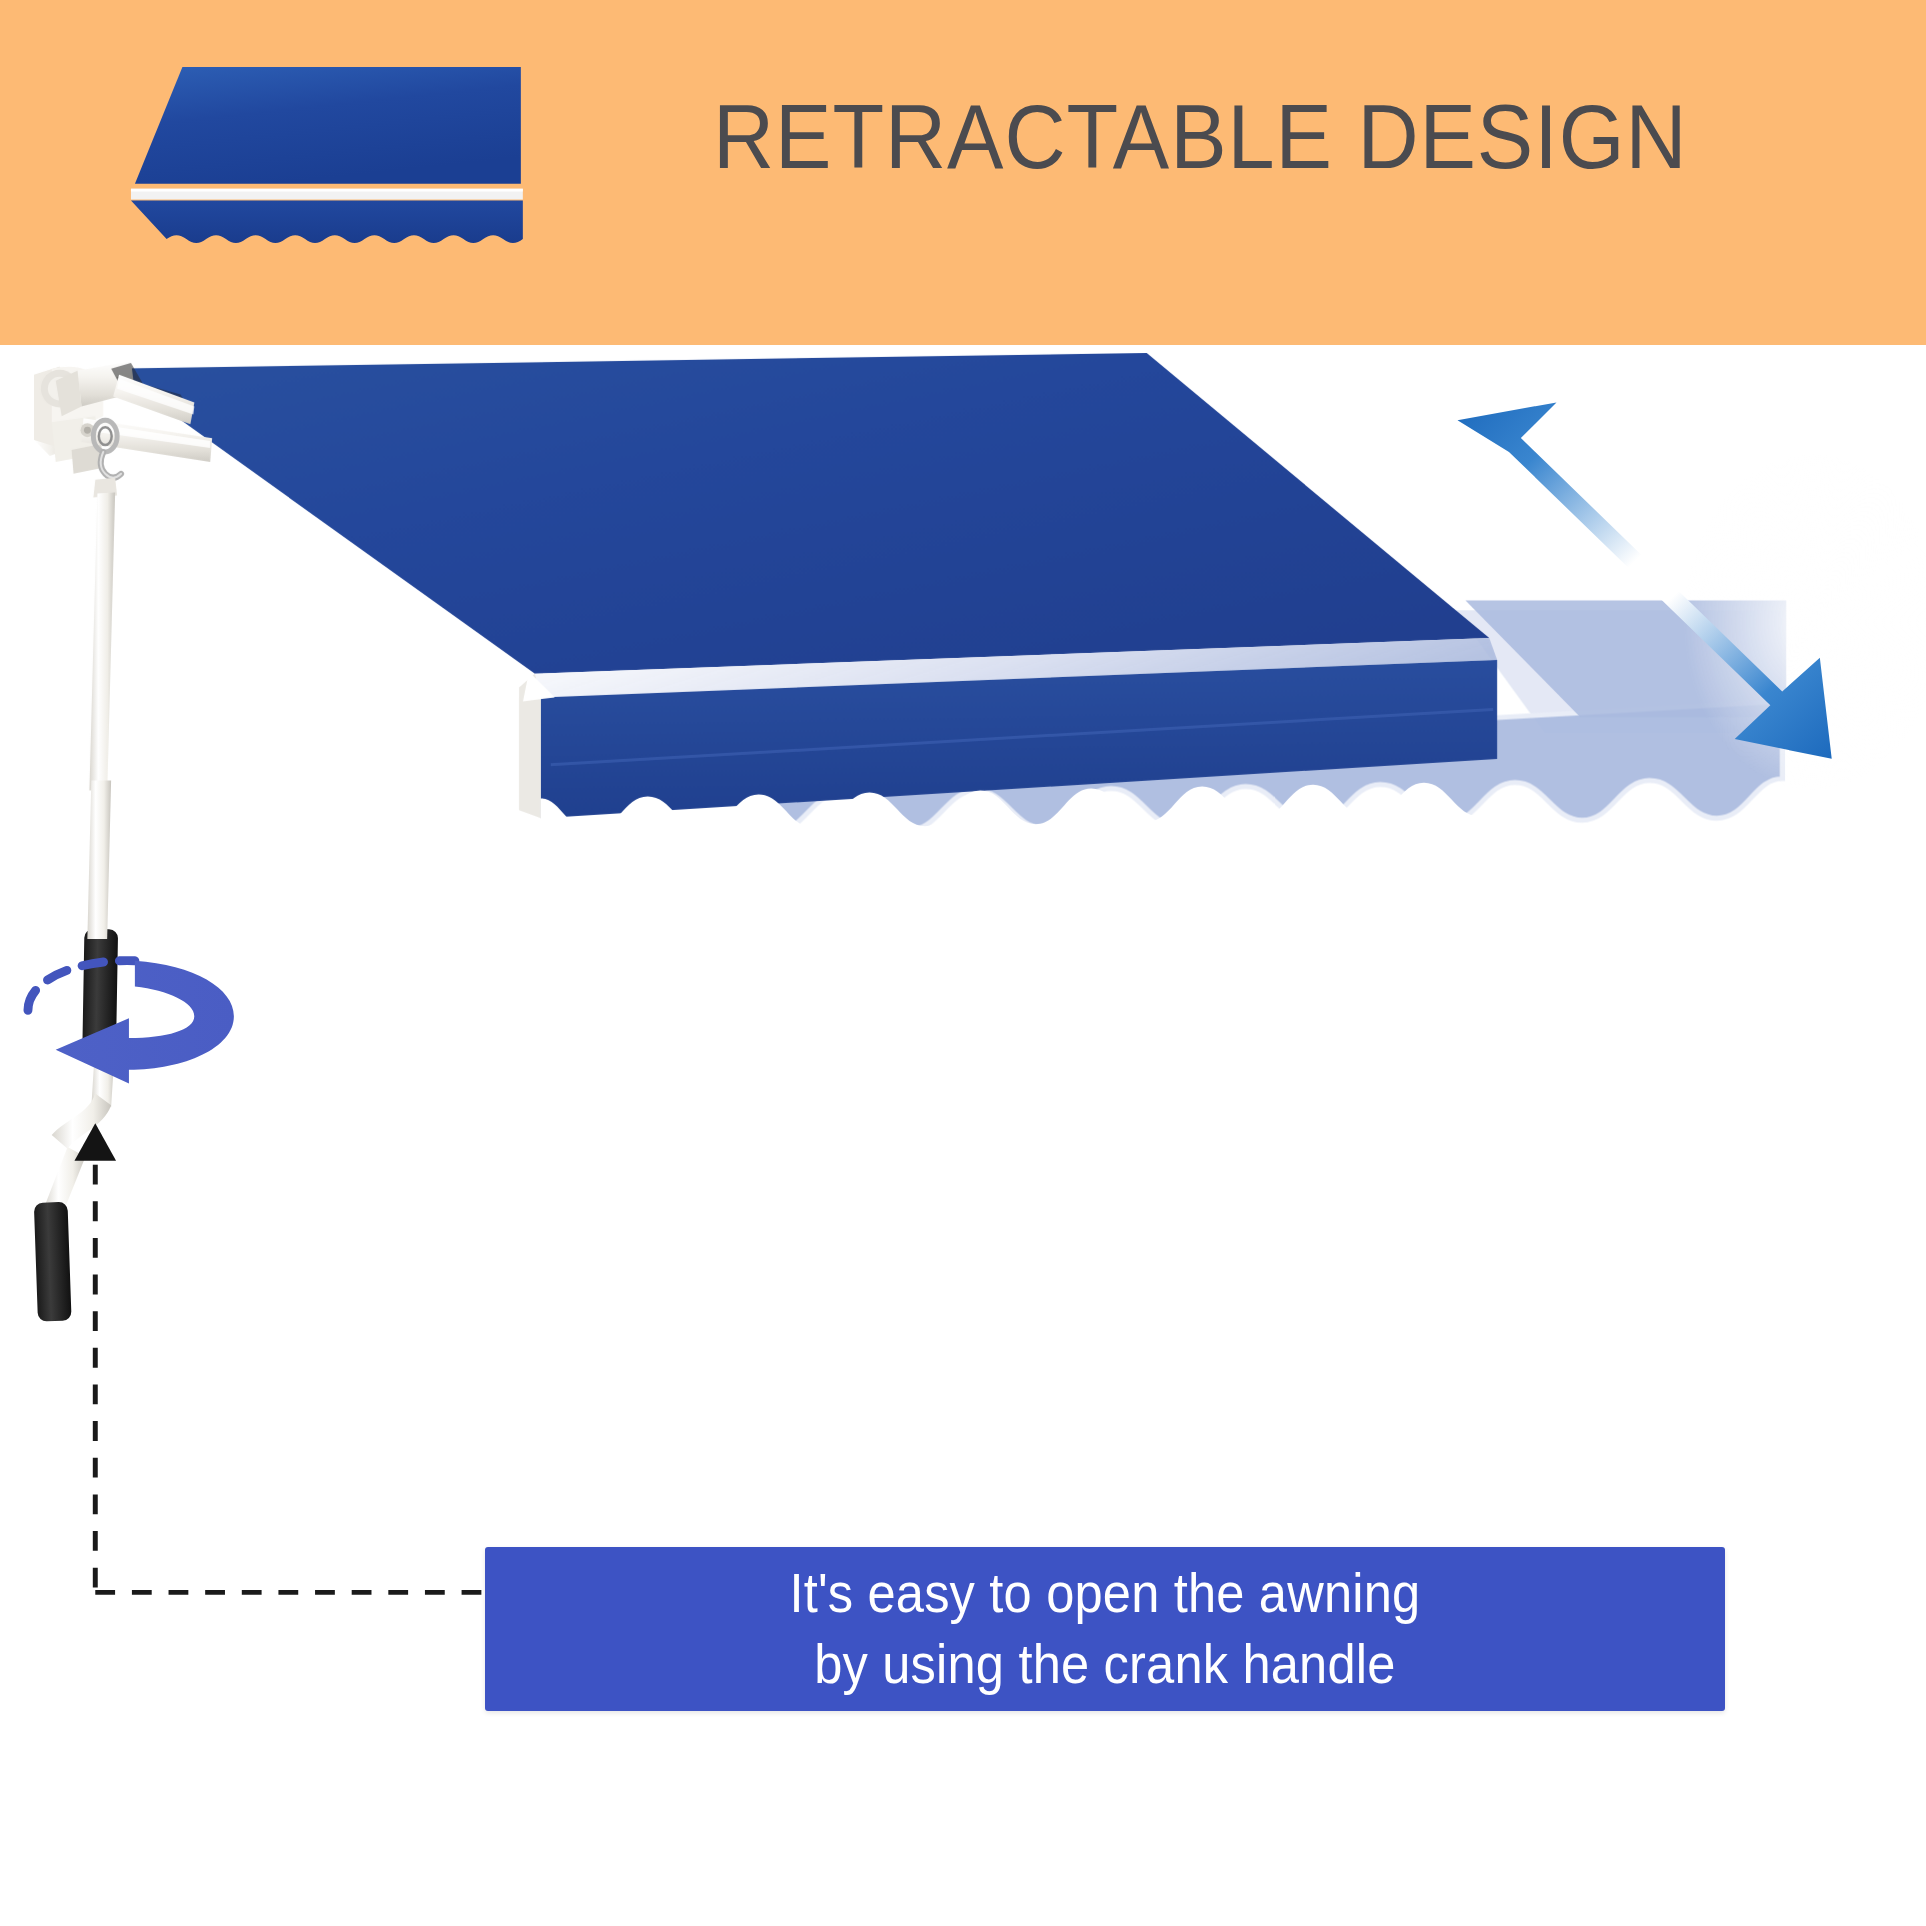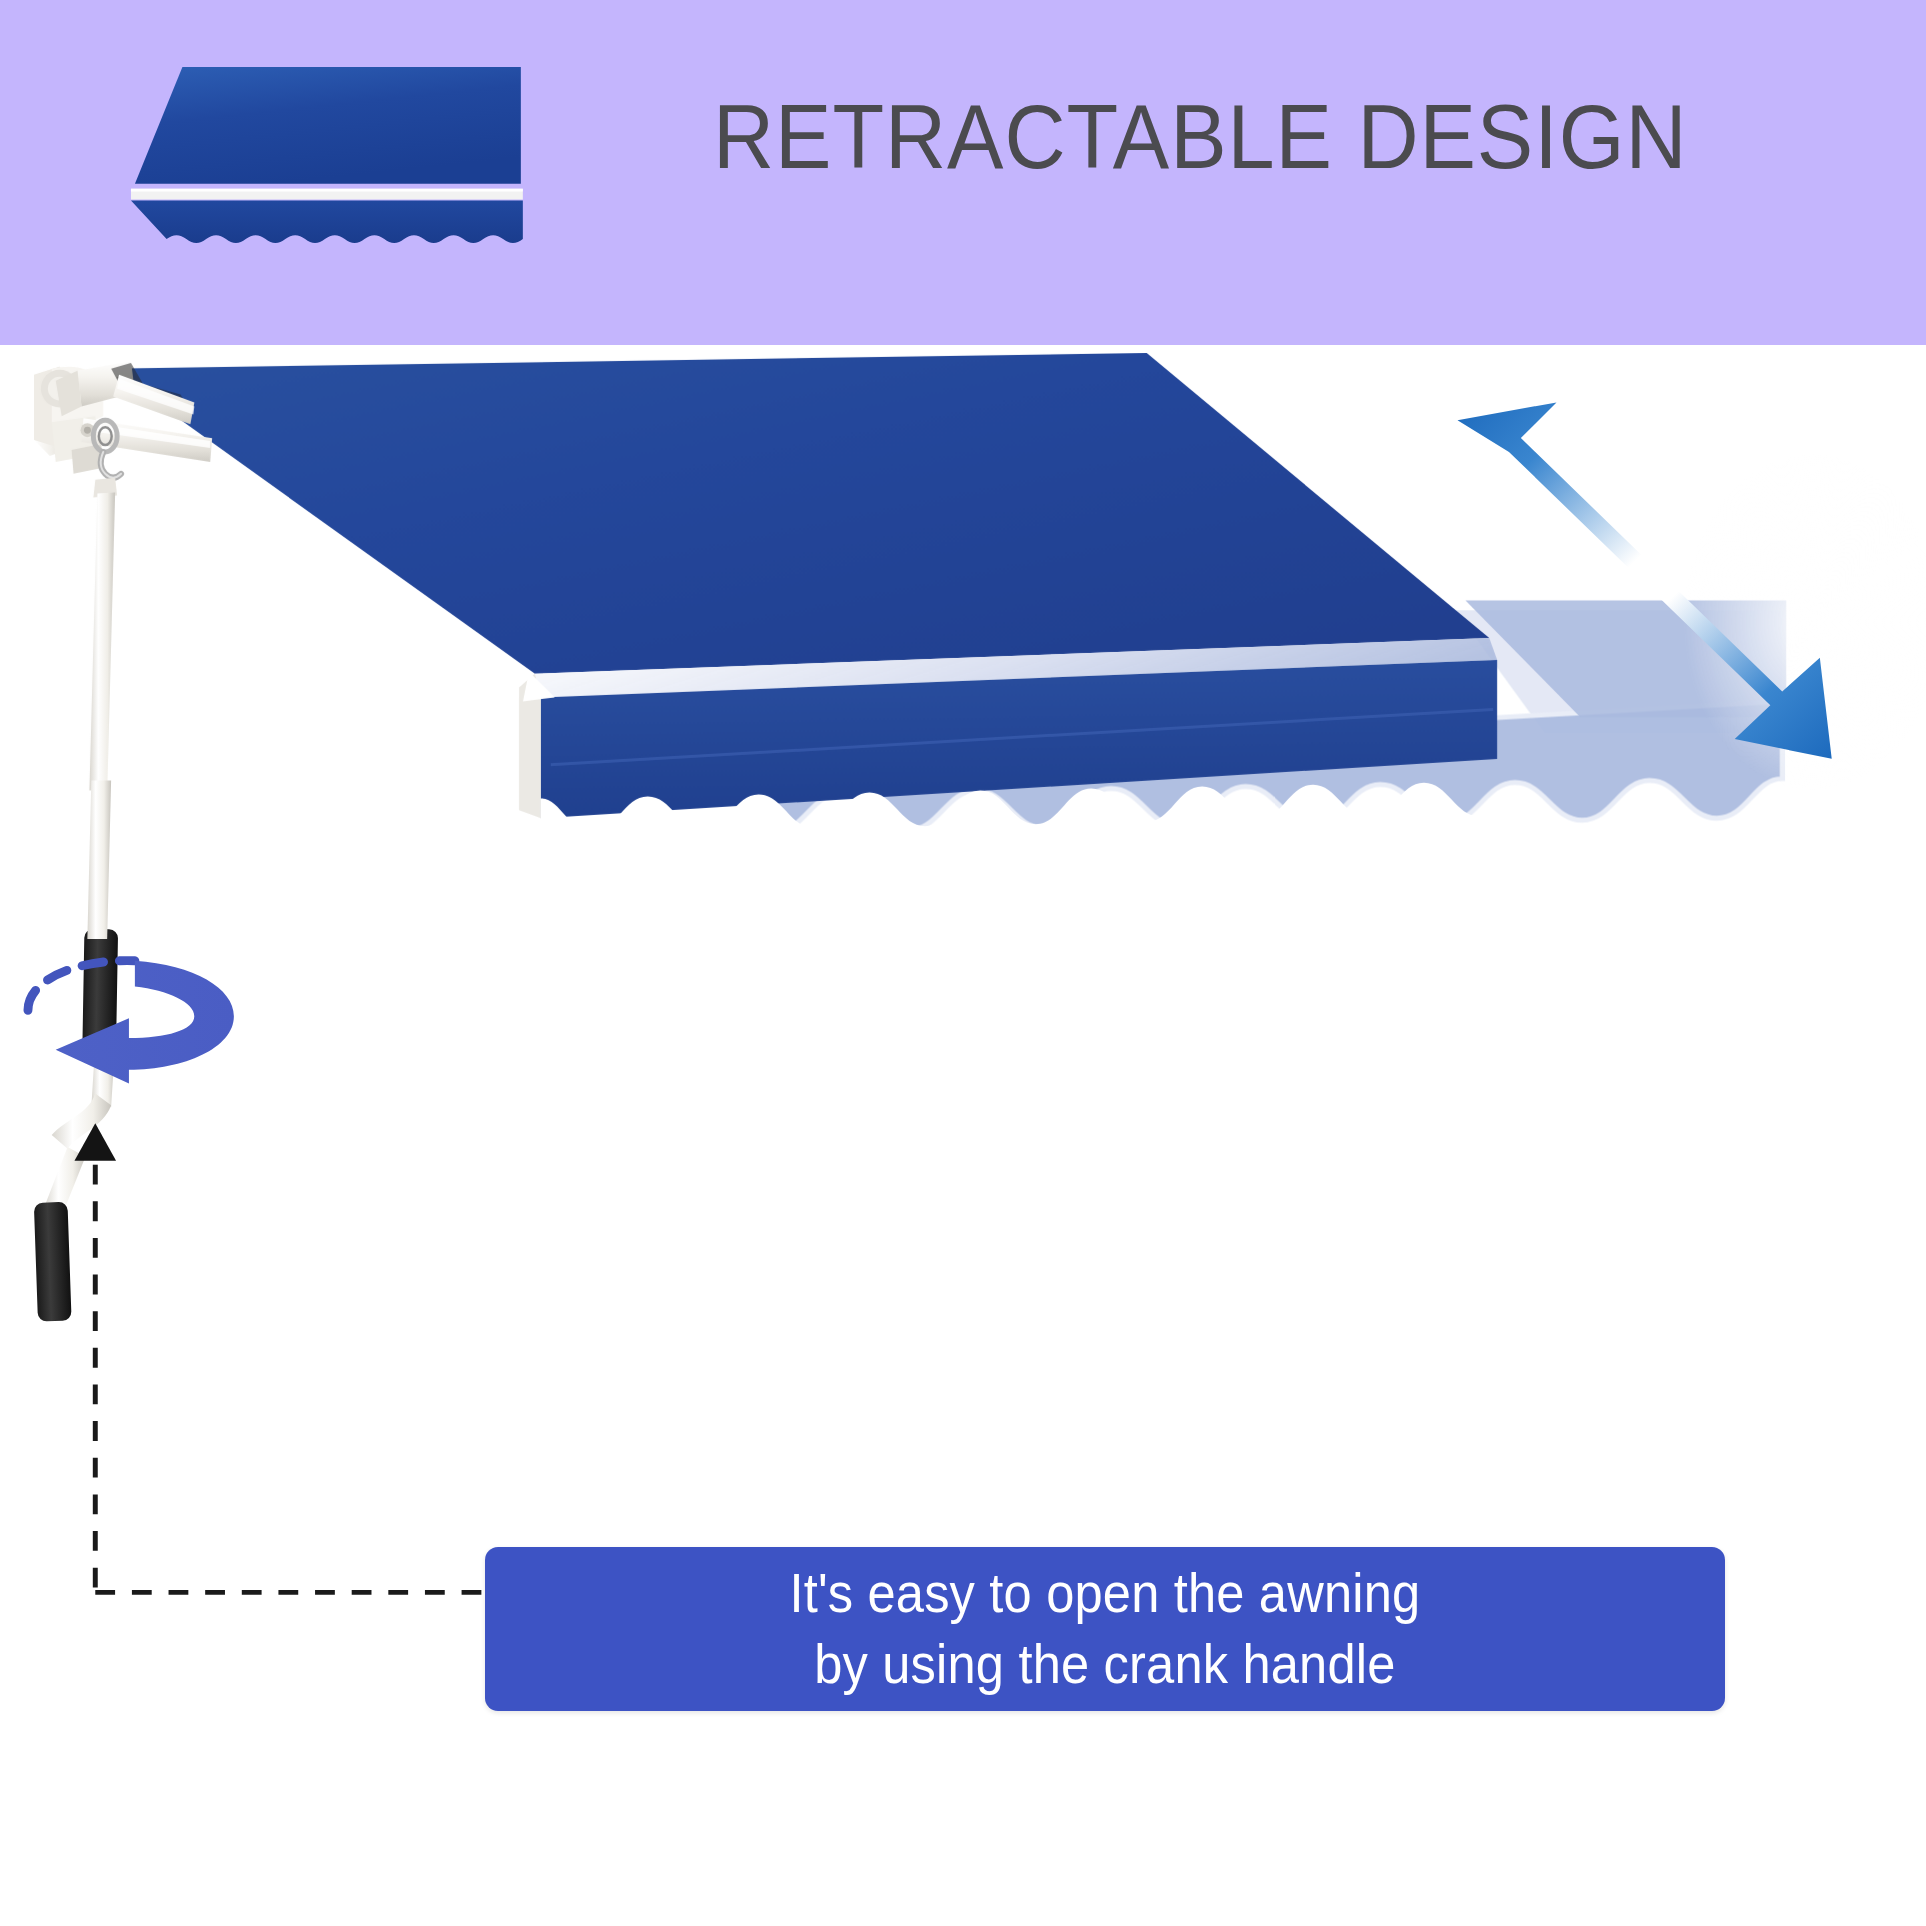--- a/index.html
+++ b/index.html
@@ -8,21 +8,21 @@
     background:#ffffff;
     font-family:"Liberation Sans","DejaVu Sans",sans-serif;
     overflow:hidden;
     position:relative;
   }
   .page{position:absolute;inset:0;background:#fdfdfd;}
 
   
   .header{
     position:absolute;left:0;top:0;width:1927px;height:345px;
-    background:#c4b5fd;
+    background:#fdba74;
   }
   .header-icon{
     position:absolute;left:95px;top:59px;width:444px;height:190px;
   }
   .header-title{
     position:absolute;left:713px;top:91px;
     font-size:91px;
     letter-spacing:1px;
     color:#4b4b4f;
     font-family:"Liberation Sans Narrow","Liberation Sans","DejaVu Sans Condensed",sans-serif;
@@ -39,21 +39,21 @@
     background:#ffffff;
   }
   .illus{position:absolute;left:0;top:0;width:1927px;height:1582px;}
 
   
   .callout{
     position:absolute;
     left:485px;top:1547px;
     width:1240px;height:164px;
     background:#3d53c4;
-    border-radius:13px;
+    border-radius:3px;
     box-shadow:0 2px 5px rgba(0,0,0,0.10);
     display:flex;align-items:center;justify-content:center;
     box-sizing:border-box;
   }
   .callout-text{
     color:#ffffff;
     font-size:55px;
     line-height:1.30;
     text-align:center;
     font-family:"Liberation Sans Narrow","Liberation Sans","DejaVu Sans Condensed",sans-serif;

